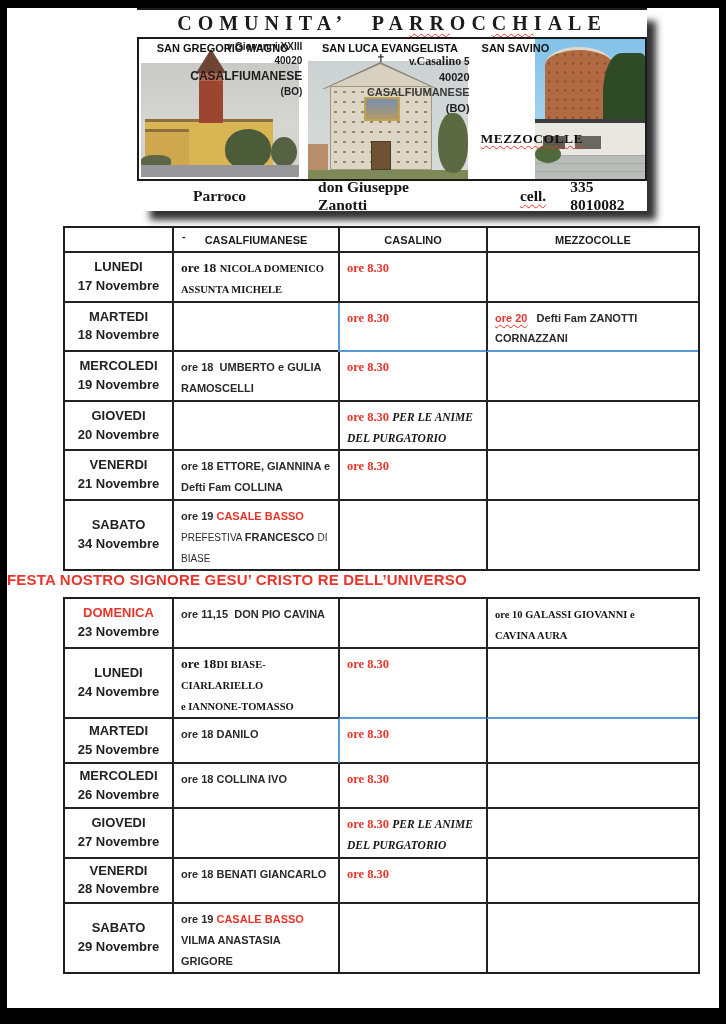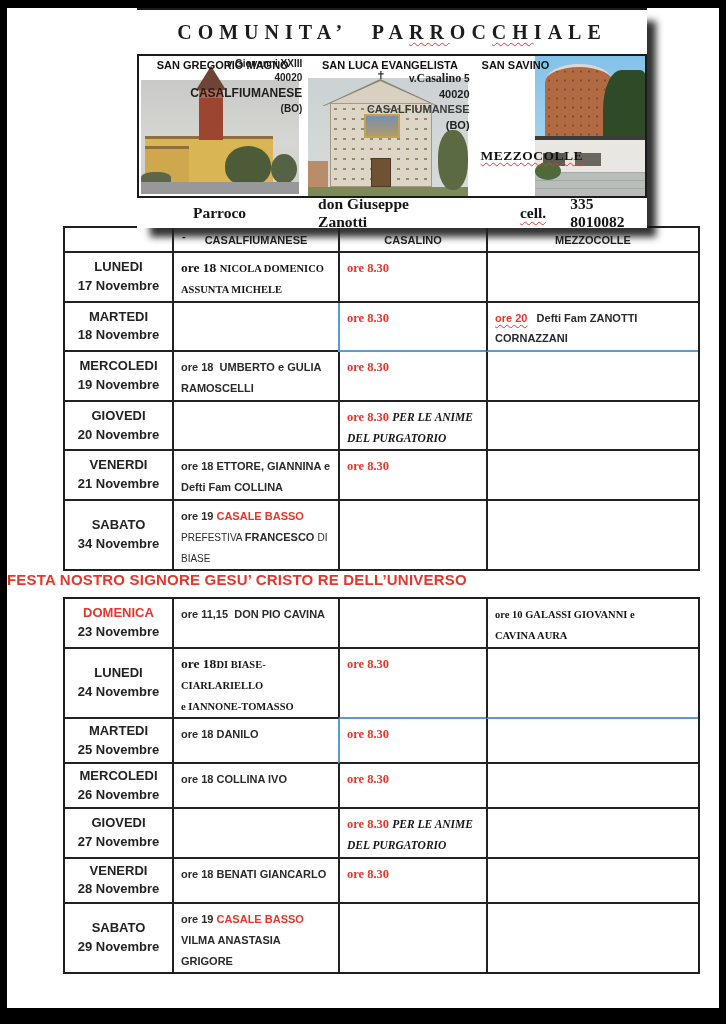--- a/index.html
+++ b/index.html
@@ -3,21 +3,21 @@
 <meta charset="utf-8">
 <style>
   html,body{margin:0;padding:0;background:#000;}
   body{width:726px;height:1024px;position:relative;font-family:"Liberation Sans",sans-serif;}
   .page{position:absolute;left:7px;top:8px;width:712px;height:1000px;background:#fff;overflow:hidden;}
 
   
   .header-box{position:absolute;left:130px;top:0;width:510px;background:#fff;
               border-top:2px solid #1b1b1b;
               box-shadow:11px 11px 7px -2px rgba(22,22,22,.88);}
-  .title-strip{height:44px;display:flex;align-items:center;justify-content:center;
+  .title-strip{height:27px;display:flex;align-items:center;justify-content:center;
                font-family:"Liberation Serif",serif;font-weight:bold;font-size:20px;
                letter-spacing:6px;word-spacing:14px;color:#1c1c1c;white-space:pre;}
   .sqg{text-decoration:underline;text-decoration-style:wavy;text-decoration-color:#e8352c;text-decoration-thickness:1px;text-underline-offset:3px;}
   .churches{position:relative;height:140px;border:2px solid #1b1b1b;display:flex;background:#fff;}
   .ccol{position:relative;width:168.6px;height:100%;overflow:hidden;}
   .cname{position:absolute;top:3px;left:0;right:0;text-align:center;font-weight:bold;font-size:11px;color:#111;z-index:5;white-space:nowrap;}
   .cname.left{text-align:left;left:8px;}
   .addr{position:absolute;z-index:5;font-weight:bold;color:#1d1d1d;}
   .addr.right{right:4px;top:1px;text-align:right;line-height:1.4;font-size:10px;}
   .addr .big{font-size:12px;}

